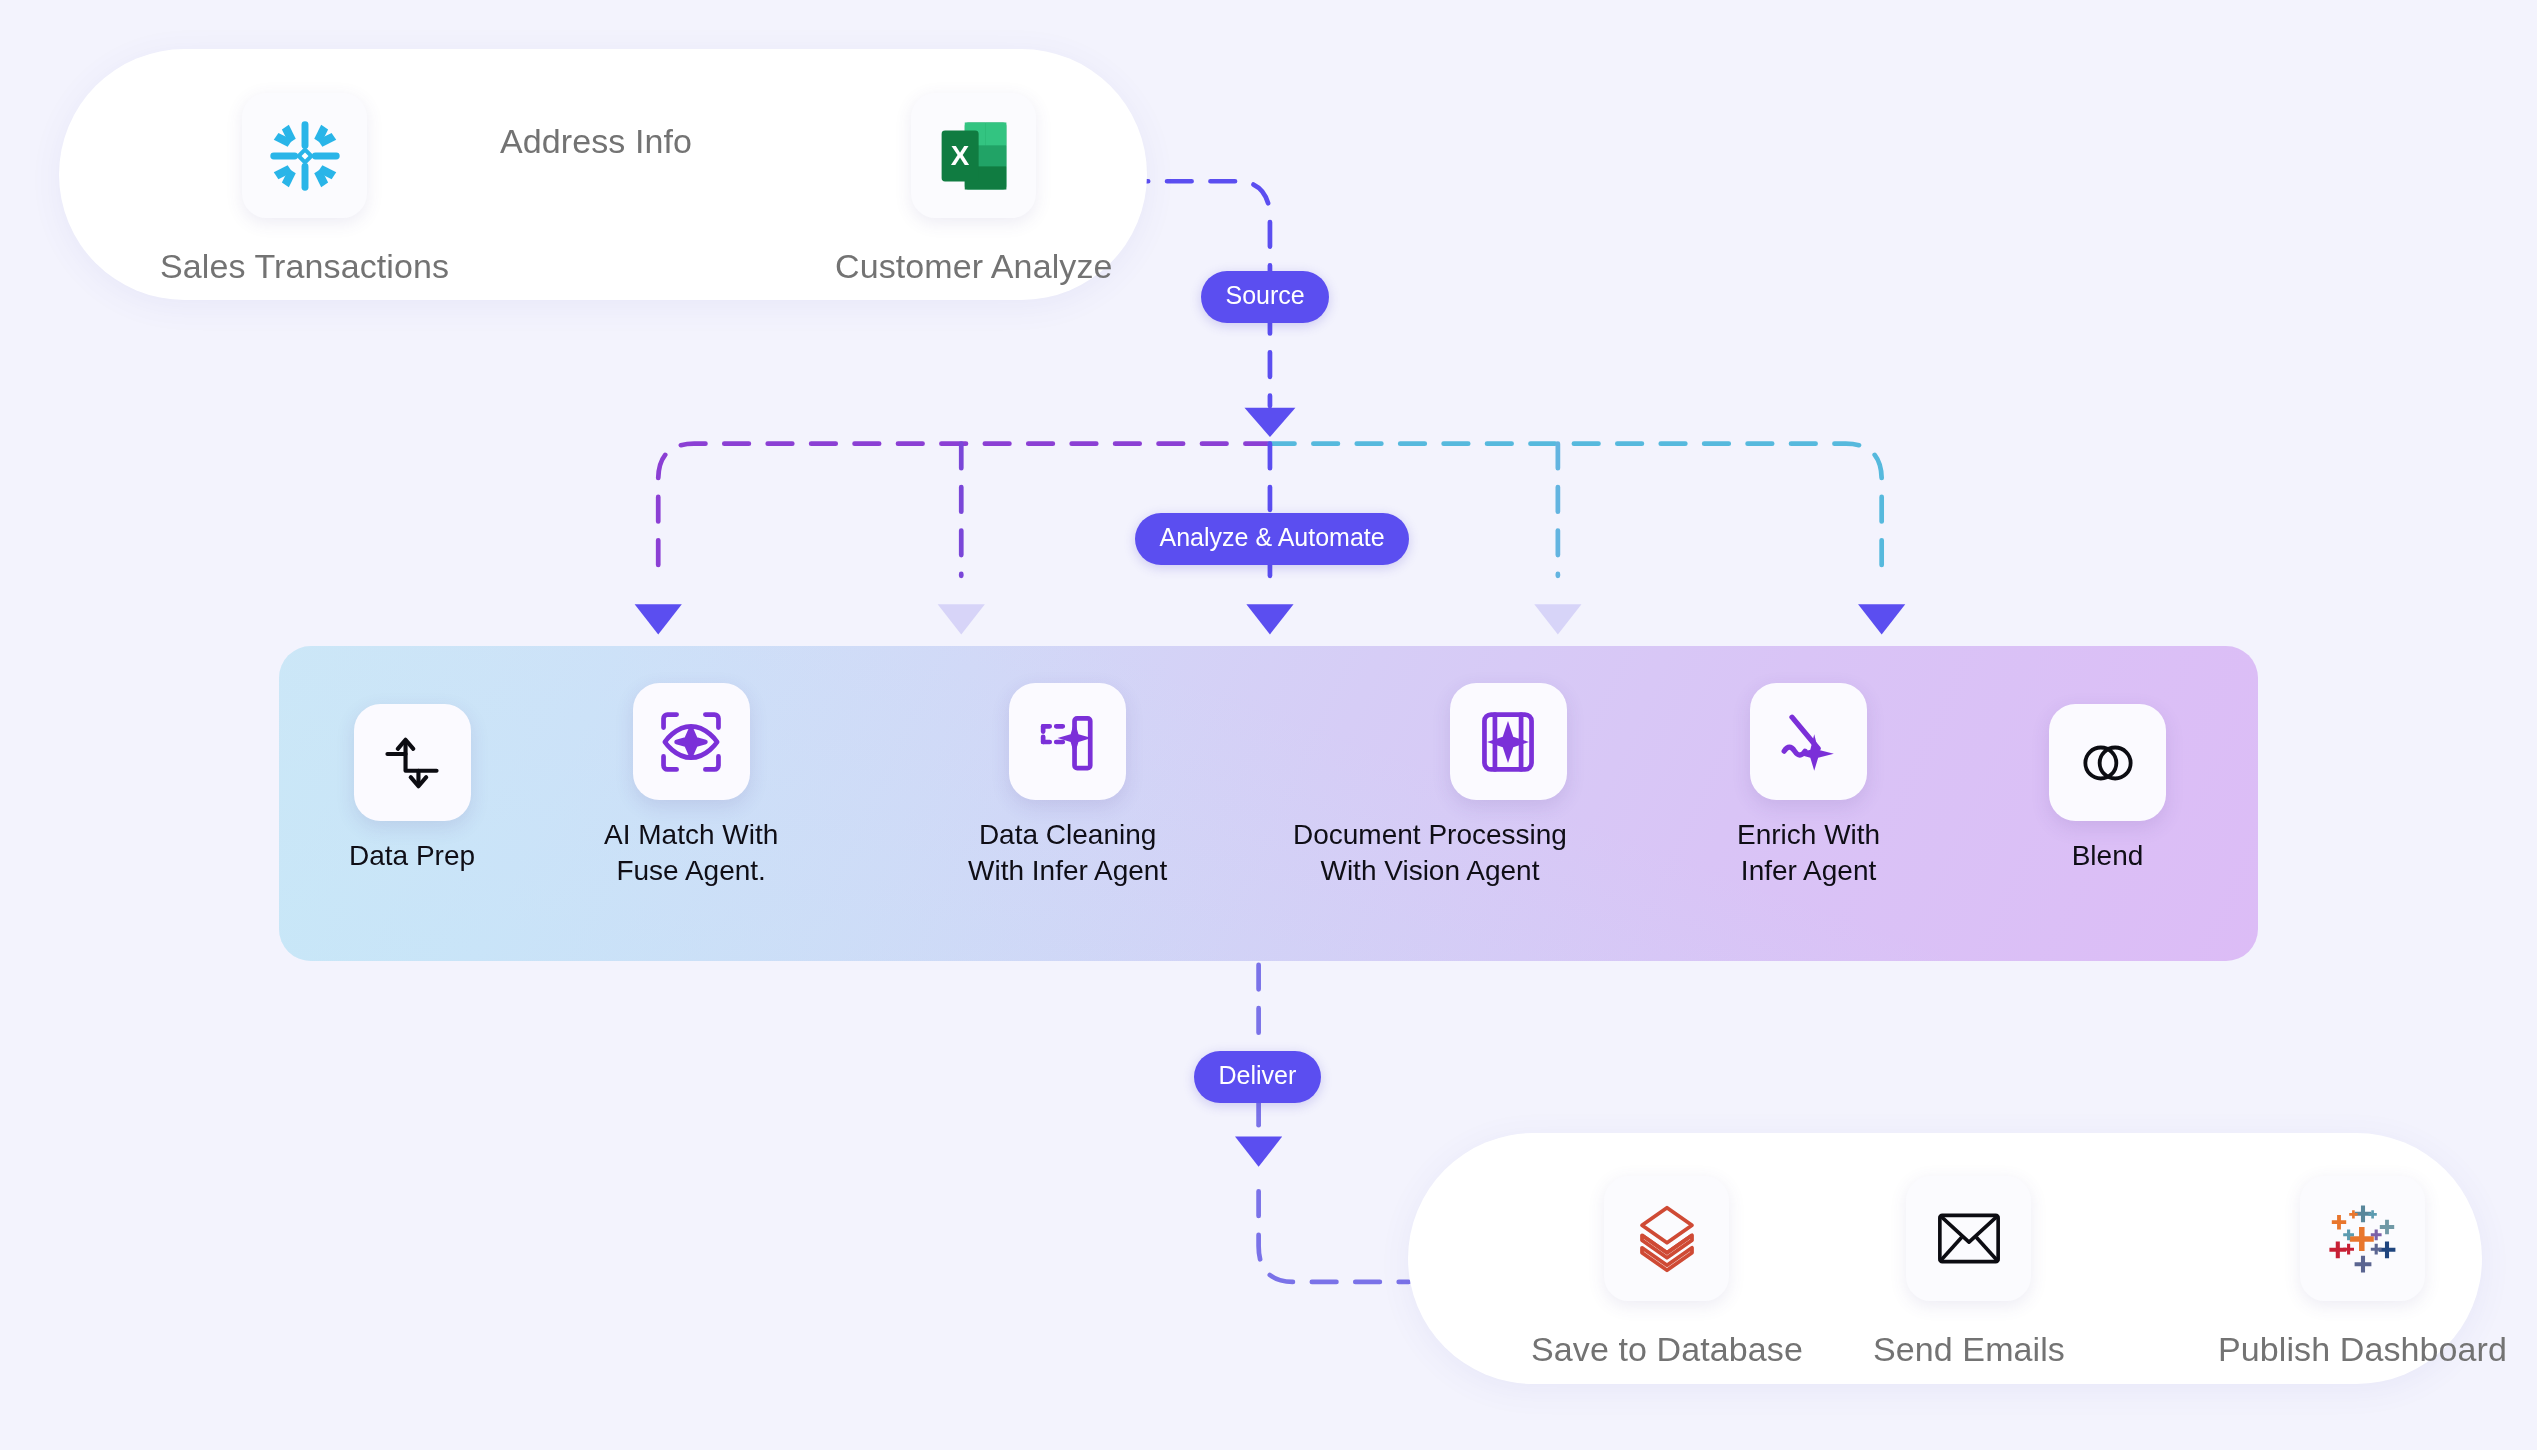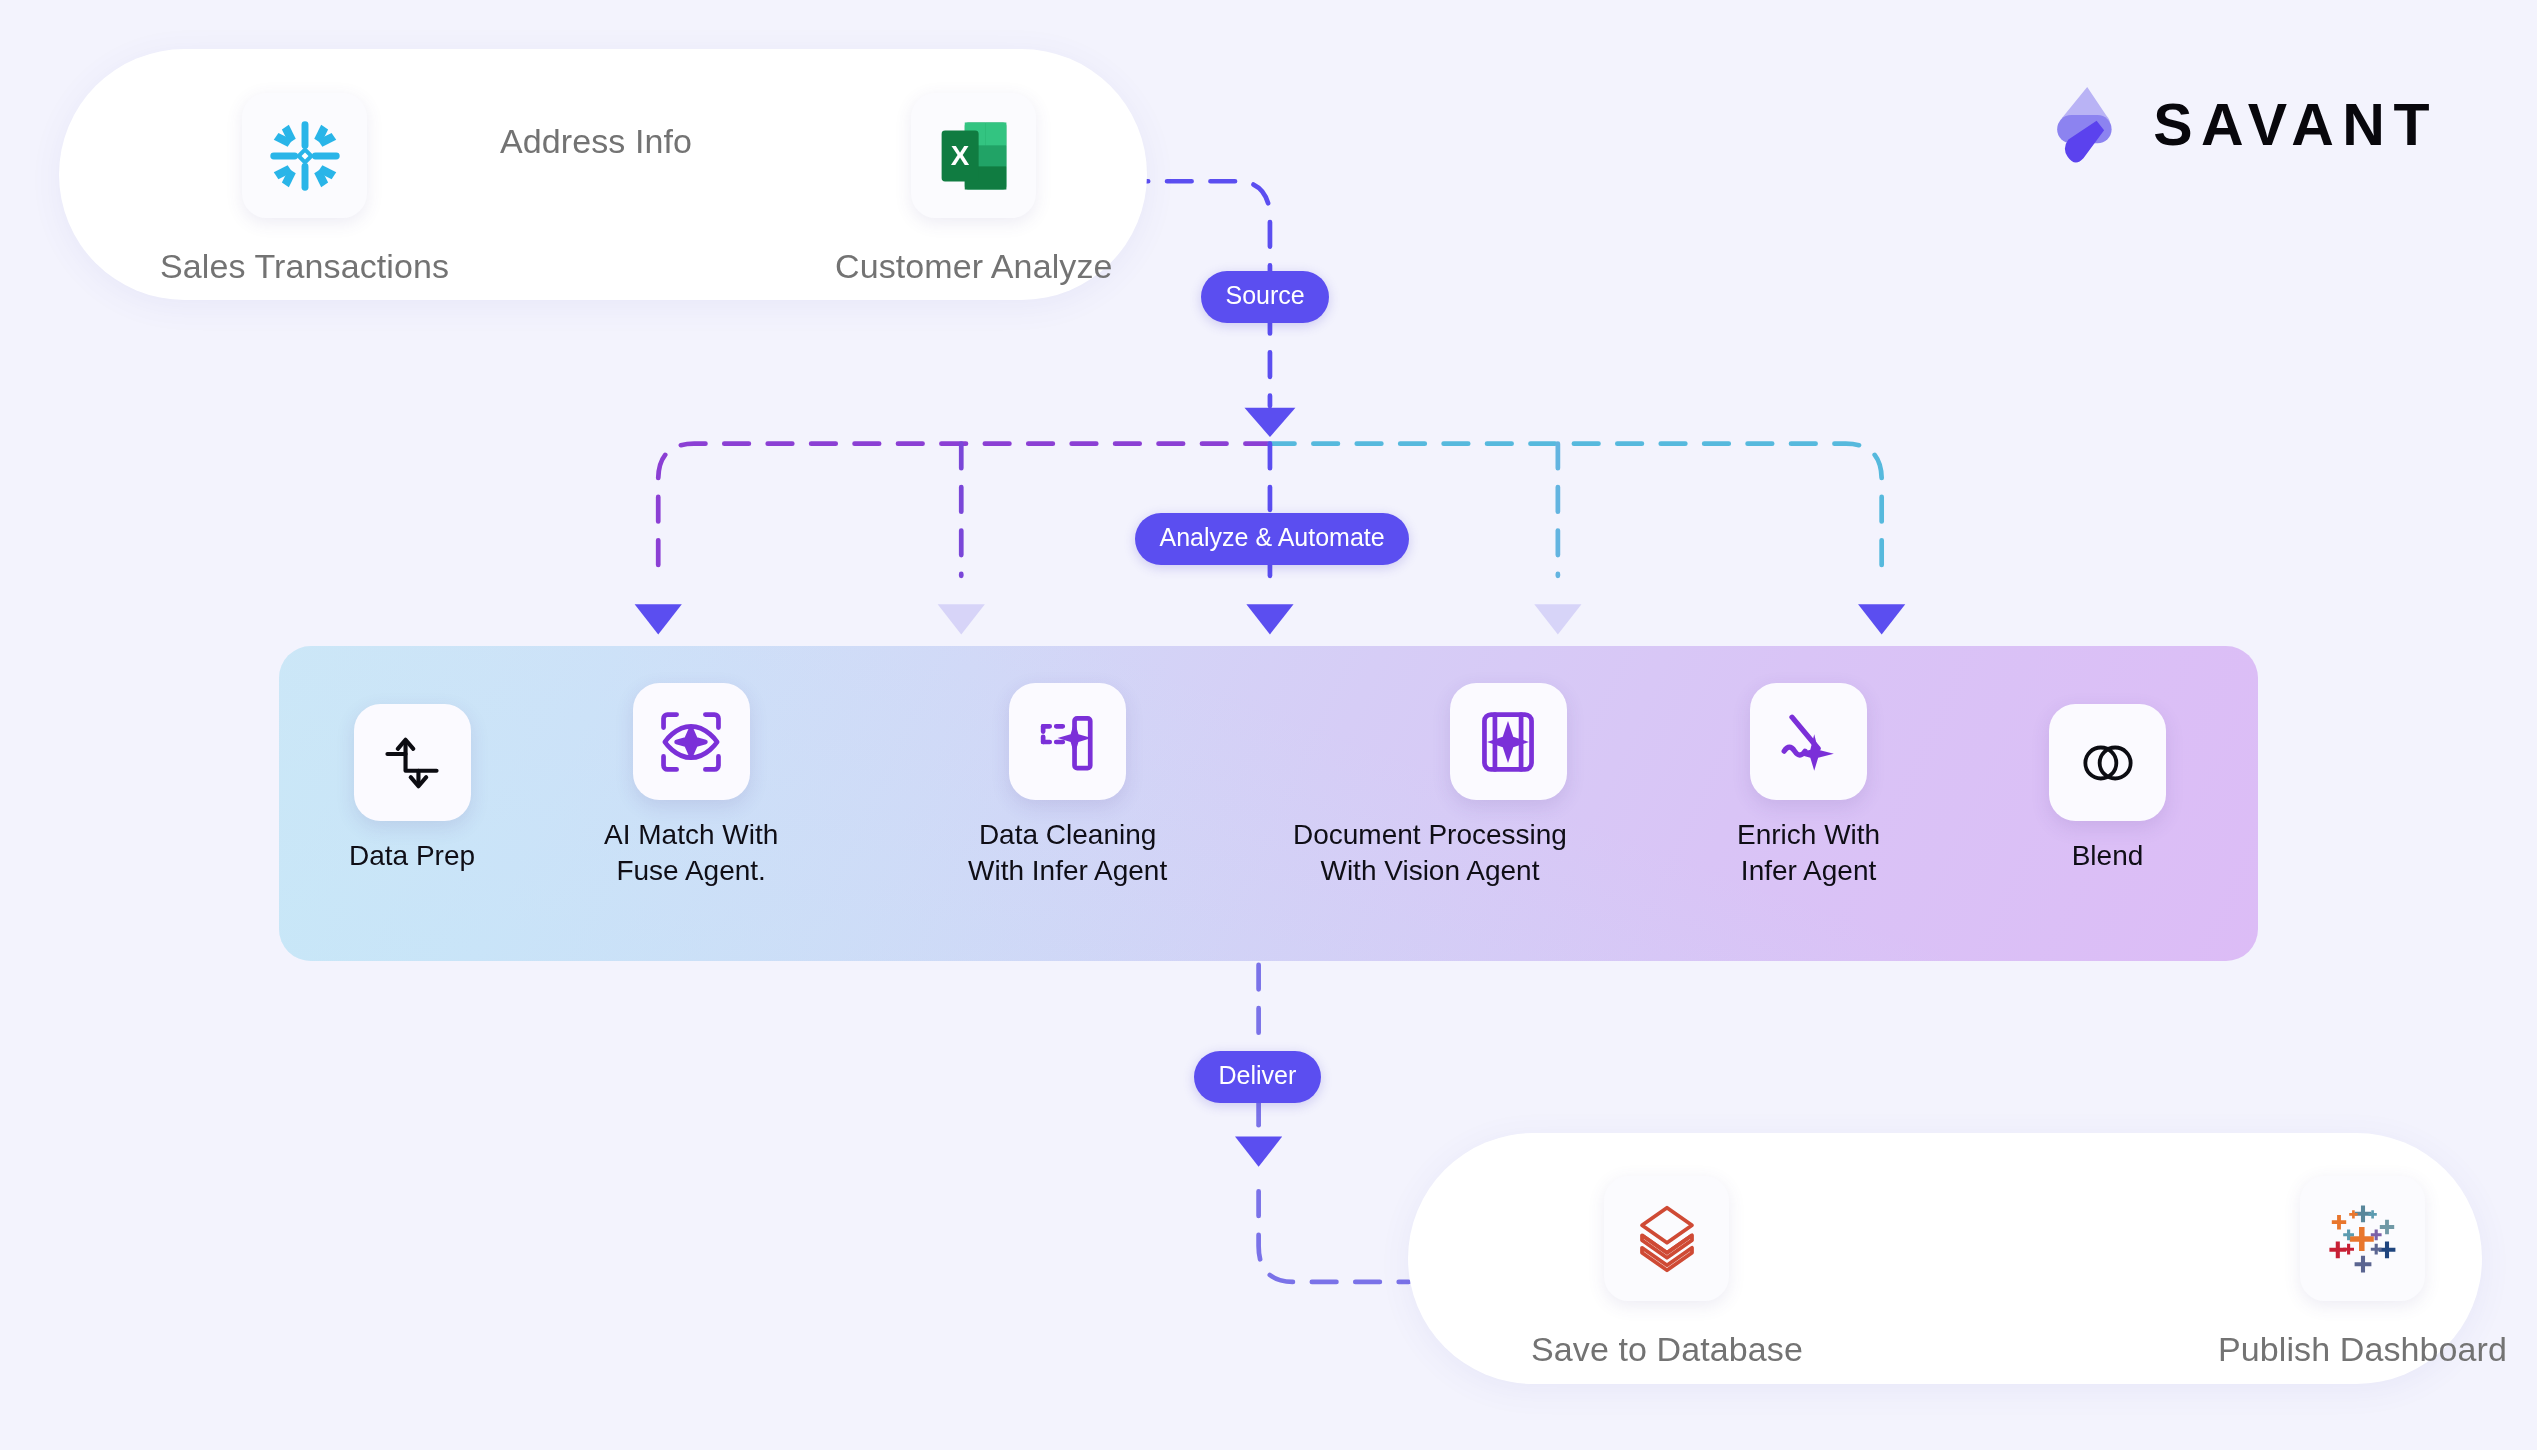--- a/index.html
+++ b/index.html
@@ -177,30 +177,20 @@
     <polygon points="1320,640 1370,640 1345,672" fill="#5b4ef0"></polygon>
     <polygon points="1625,640 1675,640 1650,672" fill="#d7d4f8"></polygon>
     <polygon points="1968,640 2018,640 1993,672" fill="#5b4ef0"></polygon>
 
     <path d="M 1333 1022 L 1333 1098" fill="none" stroke="#7a72e8" stroke-width="5" stroke-dasharray="26 20" stroke-linecap="round"></path>
     <path d="M 1333 1168 L 1333 1192" fill="none" stroke="#7a72e8" stroke-width="5" stroke-dasharray="26 20" stroke-linecap="round"></path>
     <polygon points="1308,1204 1358,1204 1333,1236" fill="#5b4ef0"></polygon>
     <path d="M 1333 1262 L 1333 1320 Q 1333 1358 1371 1358 L 1492 1358" fill="none" stroke="#7a72e8" stroke-width="5" stroke-dasharray="26 20" stroke-linecap="round"></path>
   </svg>
 
-  <div id="savant-logo">
-    <span>
-      <svg width="77" height="83" viewBox="0 0 82 88">
-        <path d="M46 4 L20 36 Q12 46 24 46 L62 46 Q76 46 66 34 L46 4 Z" fill="#b9b3f5"></path>
-        <rect x="14" y="34" width="58" height="30" rx="15" fill="#8c83f0"></rect>
-        <path d="M56 40 L64 50 L42 80 Q33 90 25 78 Q19 69 26 60 L56 40 Z" fill="#5b42ee"></path>
-      </svg>
-    </span>
-    <span id="savant-wordmark">SAVANT</span>
-  </div>
 
   <div class="panel" id="source-panel"></div>
 
   <div class="node" style="left:160px; top:93px;">
     <div class="tile">
       <span>
         <svg width="74" height="74" viewBox="0 0 64 64">
           <g fill="#29b5e8">
             <rect x="29" y="2" width="6" height="24" rx="3"></rect>
             <rect x="29" y="38" width="6" height="24" rx="3"></rect>
@@ -348,20 +338,33 @@
           <path d="M25 3 L45 17 L25 31 L5 17 Z"></path>
           <path d="M5 25 L25 39 L45 25"></path>
           <path d="M5 25 L25 39 L45 25 L45 29 L25 43 L5 29 Z"></path>
           <path d="M5 35 L25 49 L45 35 L45 39 L25 53 L5 39 Z"></path>
         </svg>
       </span>
     </div>
     <div class="node-label">Save to Database</div>
   </div>
 
+  <div class="node" style="left:1873px; top:1176px;">
+    <div class="tile">
+      <span>
+        <svg width="68" height="59" viewBox="0 0 56 48" fill="none" stroke="#0c0c12" stroke-width="3" stroke-linejoin="round">
+          <rect x="4" y="5" width="48" height="38" rx="2"></rect>
+          <path d="M4 5 L28 27 L52 5"></path>
+          <path d="M4 43 L22 23"></path>
+          <path d="M52 43 L34 23"></path>
+        </svg>
+      </span>
+    </div>
+    <div class="node-label">Send Emails</div>
+  </div>
 
   <div class="node" style="left:2218px; top:1176px;">
     <div class="tile">
       <span>
         <svg width="72" height="72" viewBox="0 0 60 60">
           <g stroke-linecap="butt">
 
             <path d="M29 20 v20 M19 30 h20" stroke="#e8762d" stroke-width="4.6"></path>
 
             <path d="M30 2 v14 M23 9 h14" stroke="#59879b" stroke-width="3.4"></path>

